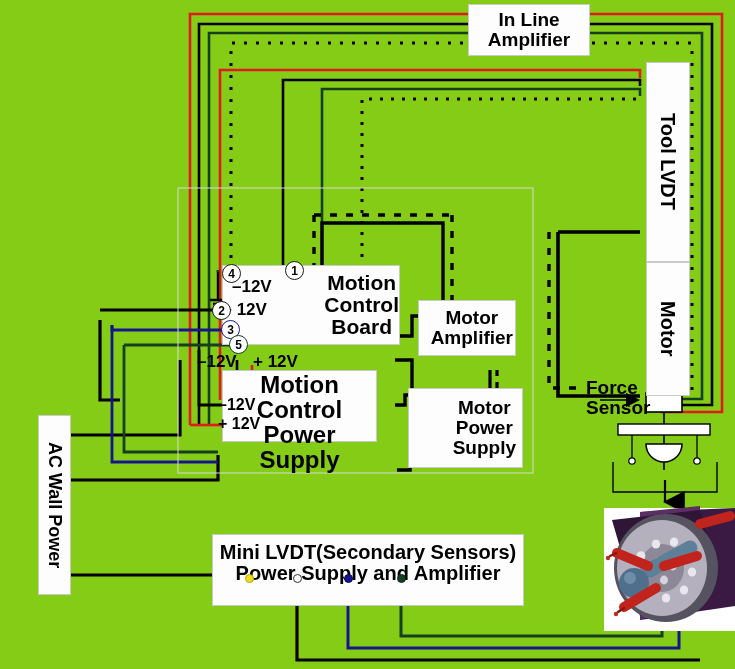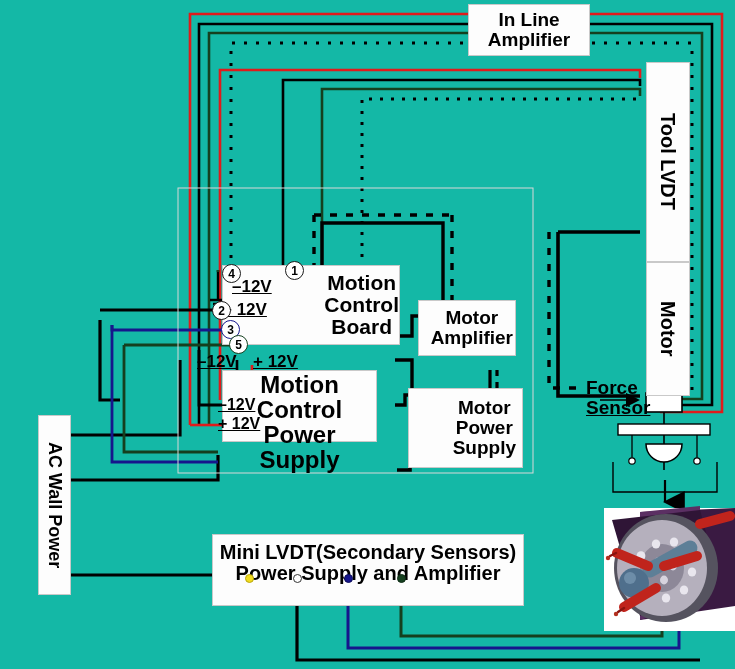--- a/index.html
+++ b/index.html
@@ -1,24 +1,24 @@
 <!DOCTYPE html>
 <html><head>
 <meta charset="utf-8">
 <style>
   html,body{margin:0;padding:0;background:#ffffff;}
   body{font-family:"Liberation Sans",sans-serif;}
-  #stage{position:relative;width:735px;height:669px;background:#14b8a6;overflow:hidden;}
+  #stage{position:relative;width:735px;height:669px;background:#84cc16;overflow:hidden;}
   svg#sheet{position:absolute;left:0;top:0;width:735px;height:669px;}
 
   .blk{position:absolute;background:#fdfdfd;border:1px solid #c9c9c9;
        display:flex;align-items:center;justify-content:center;text-align:center;
        font-weight:bold;color:#000;line-height:1.04;box-sizing:border-box;}
   .vblk{writing-mode:vertical-rl;}
-  .lbl{position:absolute;font-weight:bold;color:#000;white-space:nowrap;text-decoration:underline;}
+  .lbl{position:absolute;font-weight:bold;color:#000;white-space:nowrap;}
   .num{position:absolute;width:19px;height:19px;border-radius:50%;background:#fff;
        display:flex;align-items:center;justify-content:center;font-size:12px;font-weight:bold;color:#000;
        box-sizing:border-box;}
   .dot{position:absolute;width:9px;height:9px;border-radius:50%;box-sizing:border-box;}
 </style>
 </head>
 <body>
 
 <div id="stage">
 

